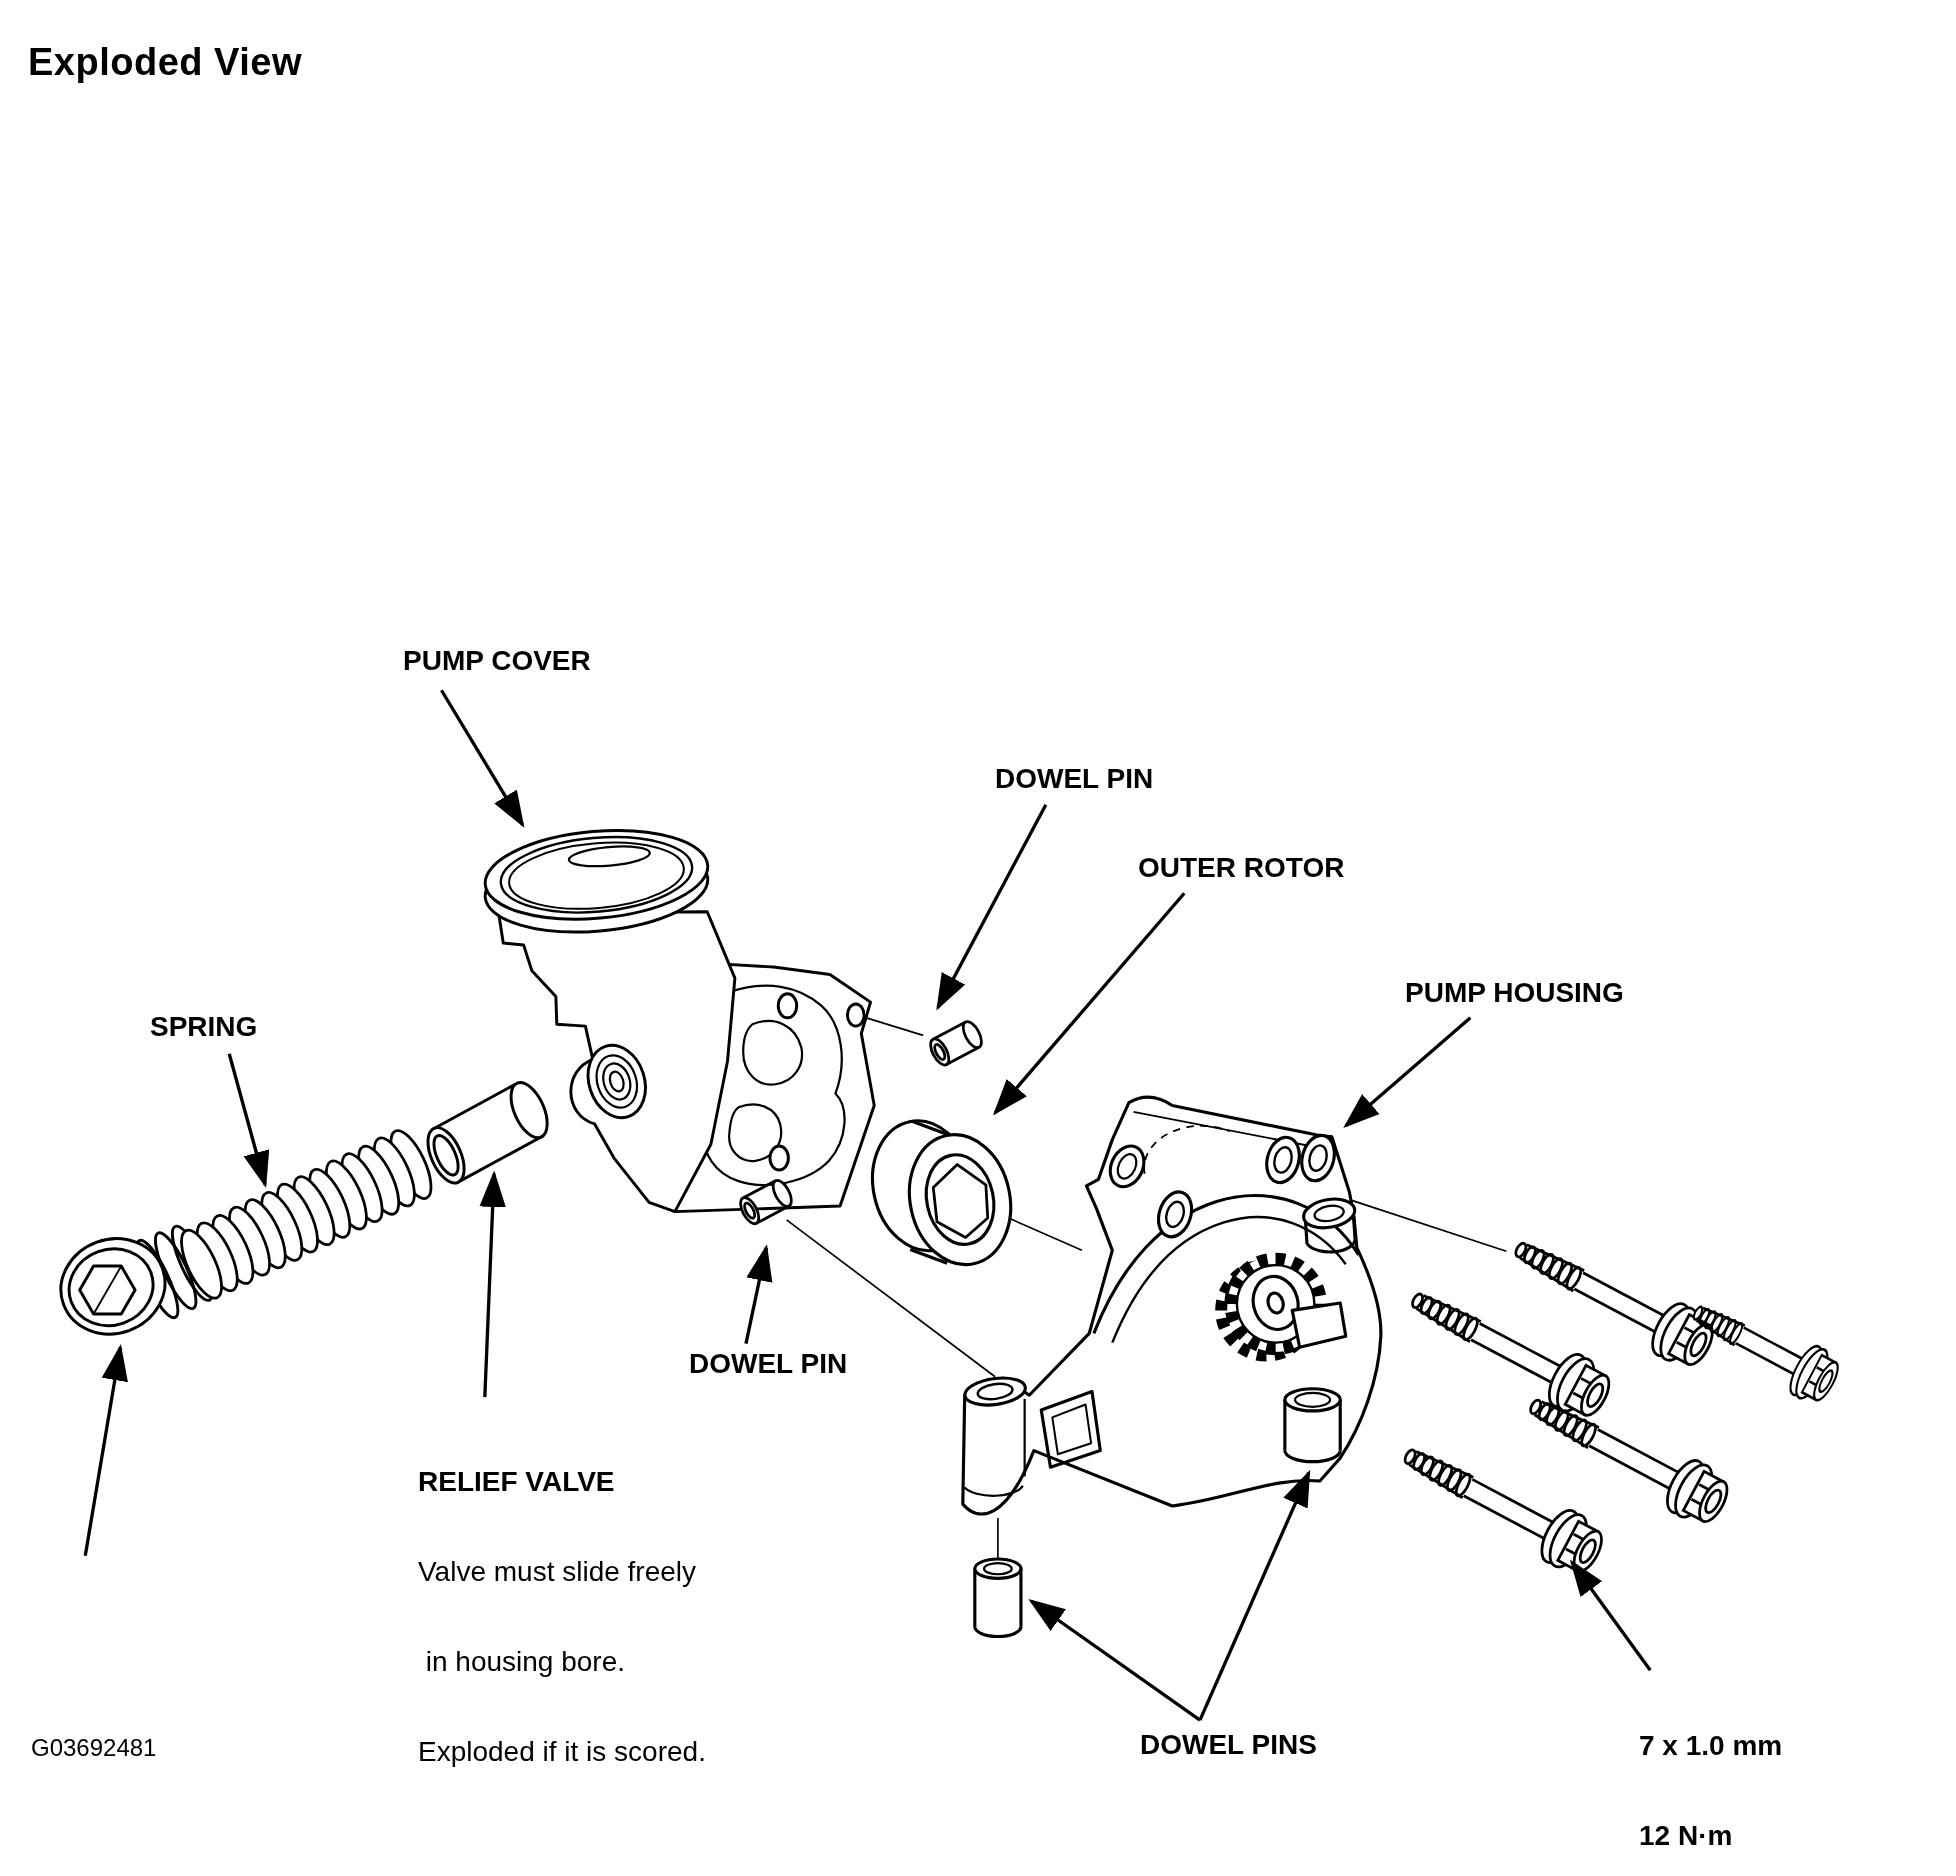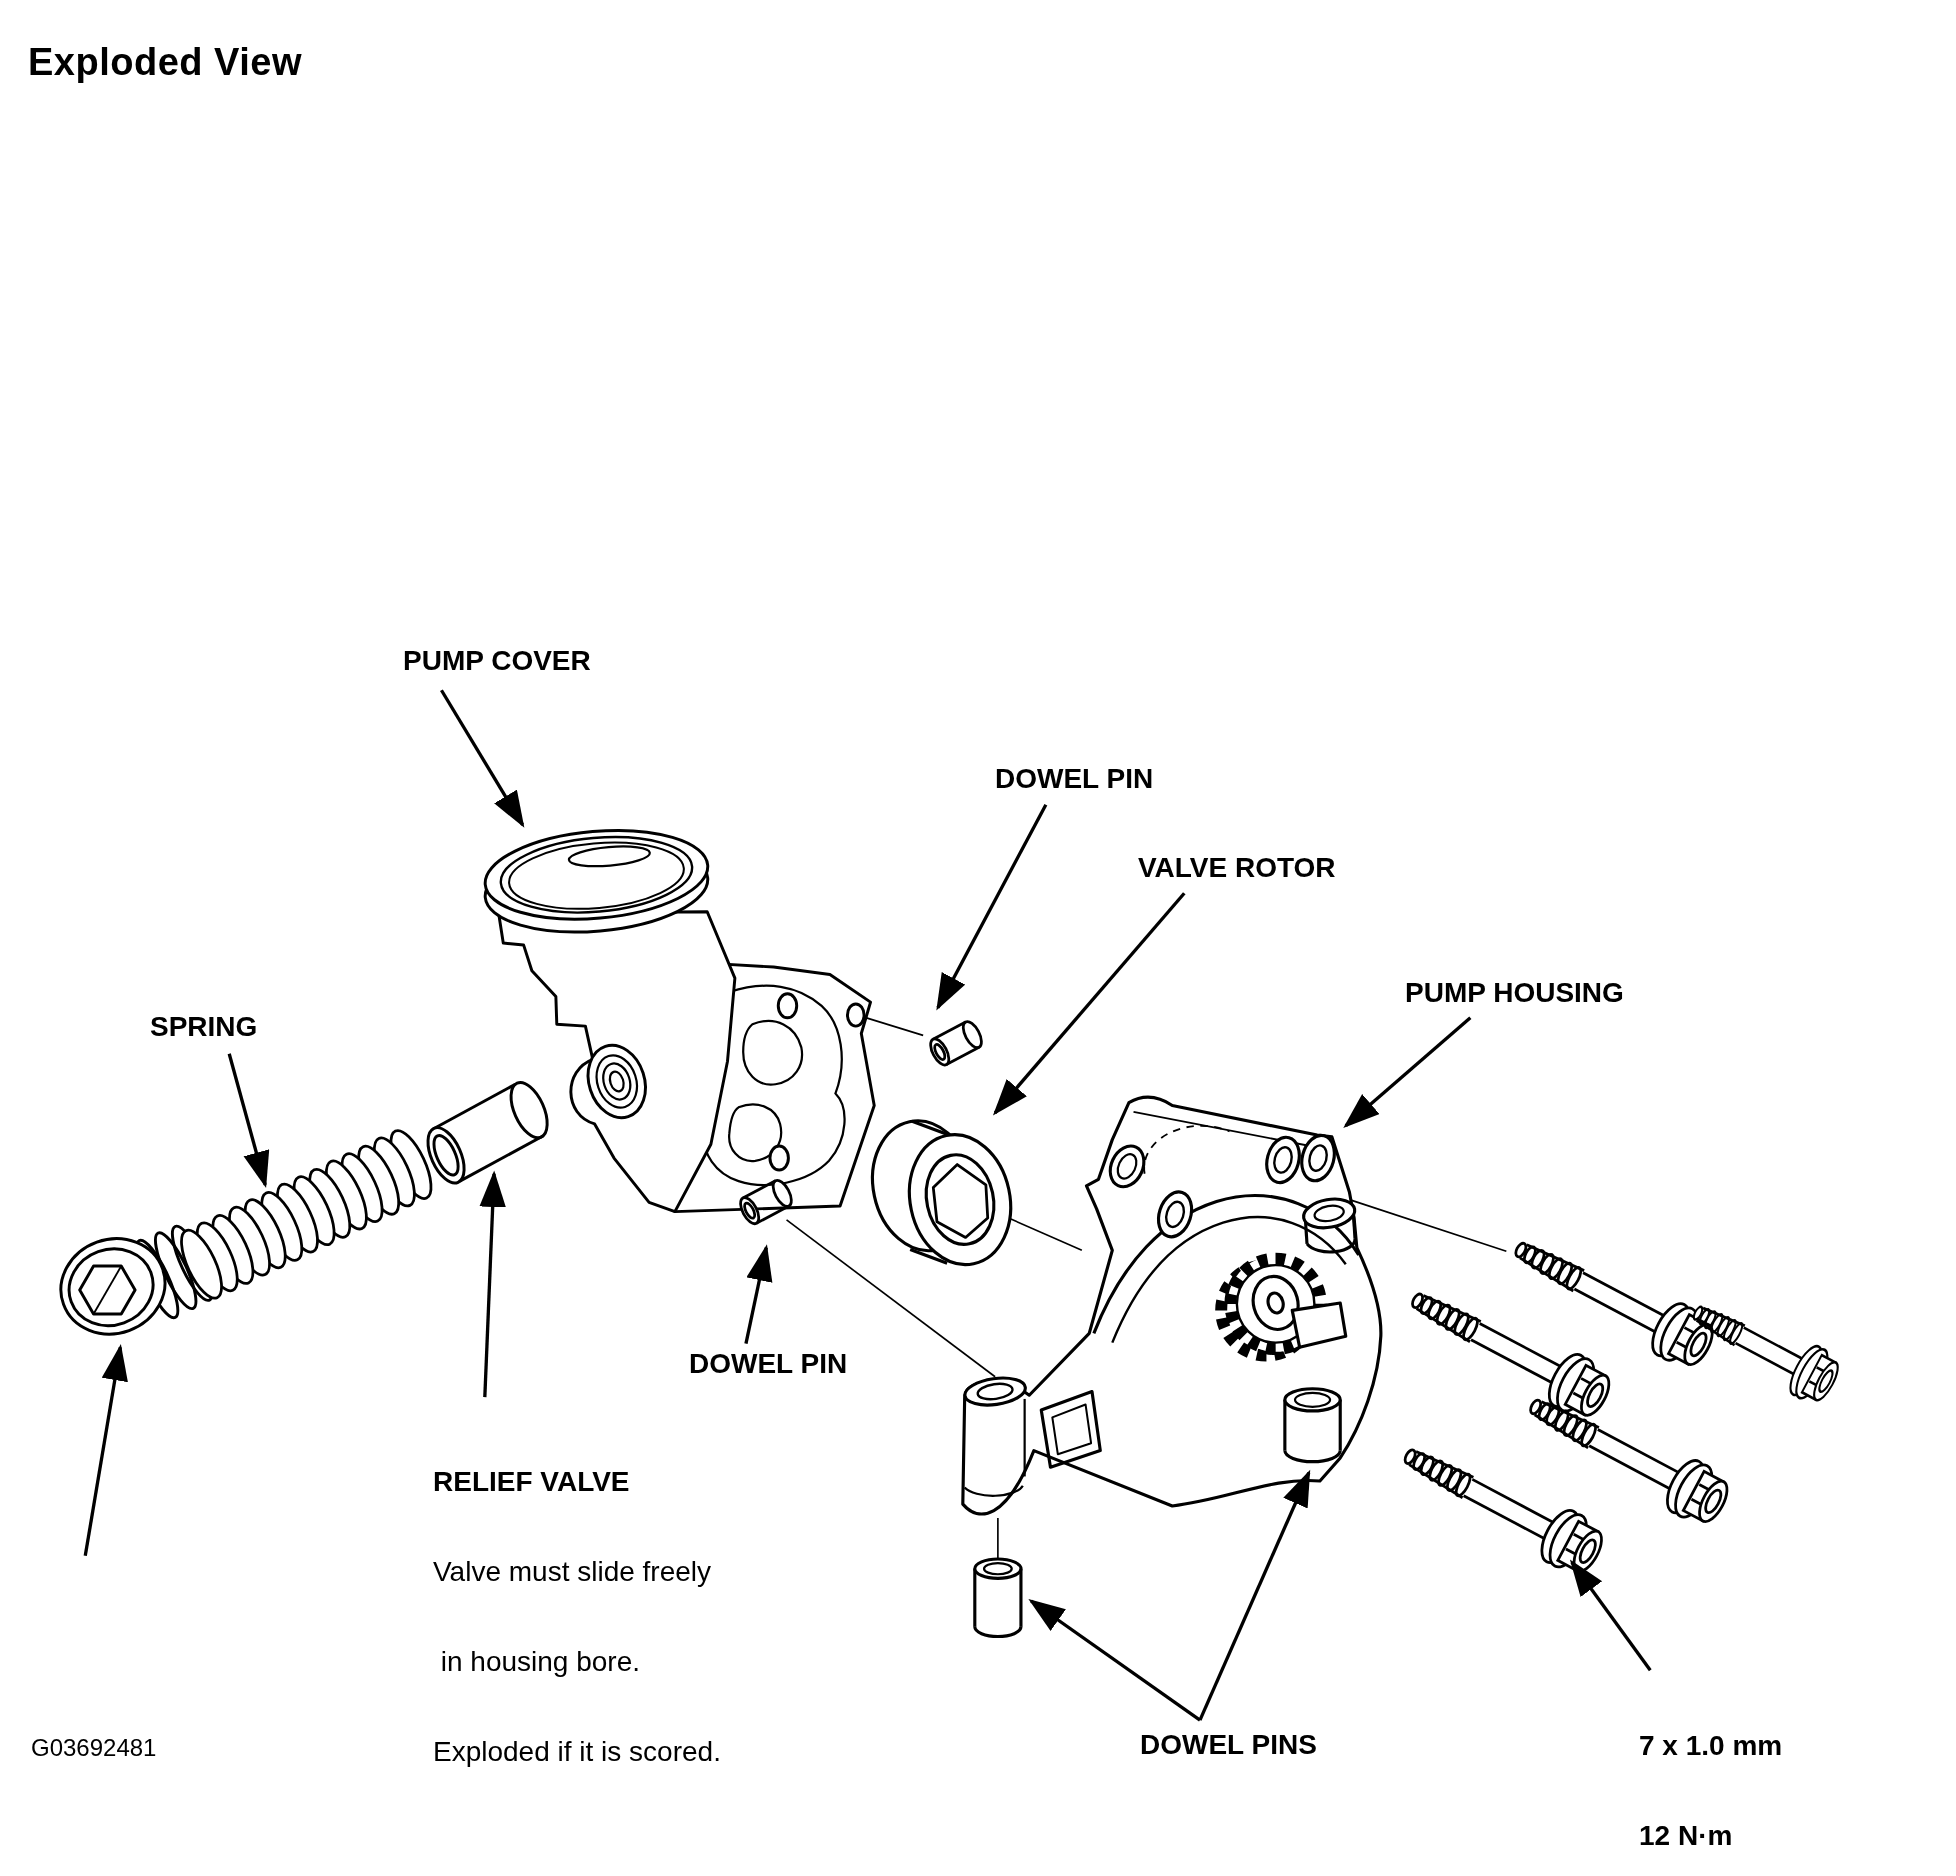--- a/index.html
+++ b/index.html
@@ -231,29 +231,29 @@
       <line class="arrow" marker-end="url(#ah)" x1="1788" y1="1810" x2="1703" y2="1693"></line>
     </g>
   </svg>
 
   <div class="title">Exploded View</div>
 
   <div class="lbl" style="left:403px;top:646px;">PUMP COVER</div>
 
   <div class="lbl" style="left:995px;top:764px;">DOWEL PIN</div>
 
-  <div class="lbl" style="left:1138px;top:853px;">VALVE ROTOR</div>
+  <div class="lbl" style="left:1138px;top:853px;">OUTER ROTOR</div>
 
   <div class="lbl" style="left:1405px;top:978px;">PUMP HOUSING</div>
 
   <div class="lbl" style="left:150px;top:1012px;">SPRING</div>
 
   <div class="lbl" style="left:689px;top:1349px;">DOWEL PIN</div>
 
-  <div class="lbl" style="left:418px;top:1407px;margin-left:15px;">
+  <div class="lbl" style="left:418px;top:1407px;">
     <div>RELIEF VALVE</div>
     <div class="note">Valve must slide freely</div>
     <div class="note"> in housing bore.</div>
     <div class="note">Exploded if it is scored.</div>
   </div>
 
 
   <div class="lbl" style="left:1140px;top:1730px;">DOWEL PINS</div>
 
   <div class="lbl" style="left:1639px;top:1671px;">

